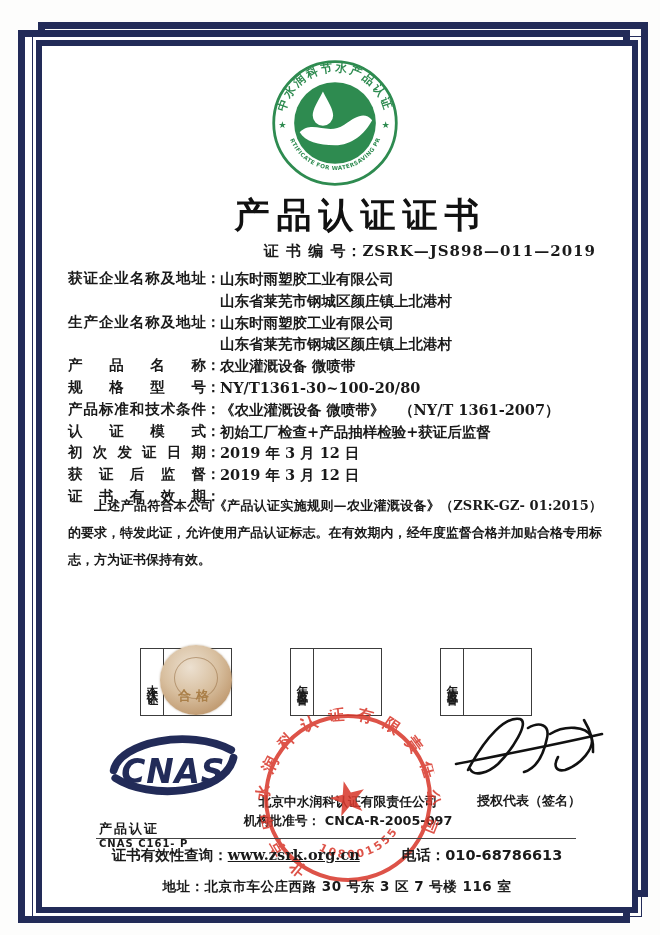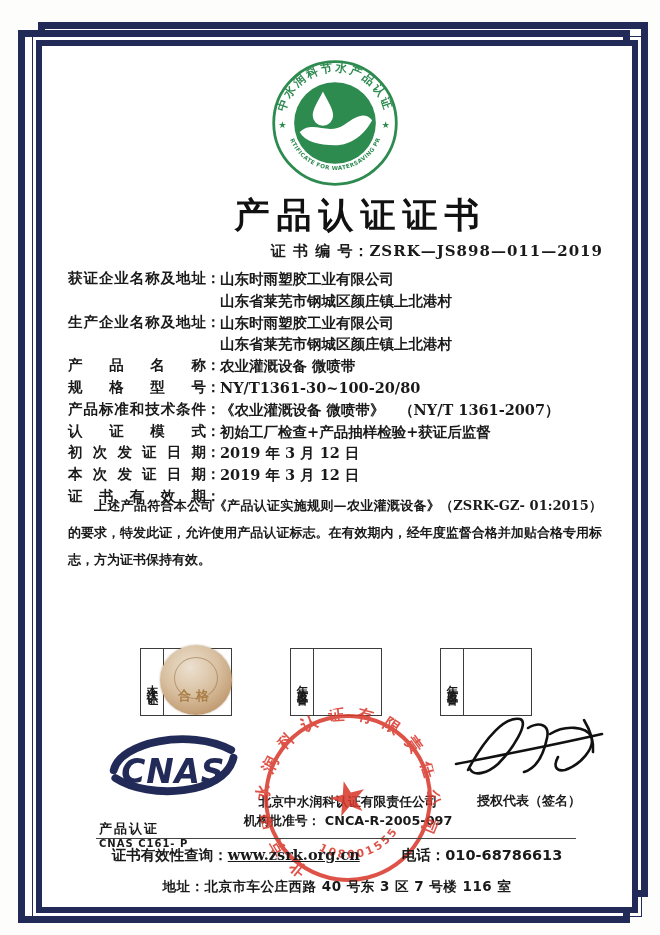--- a/index.html
+++ b/index.html
@@ -8,21 +8,21 @@
 
   
   .frame-a{position:absolute;top:22px;left:38px;right:12px;bottom:38px;border:7px solid #222b58;}
   .frame-b{position:absolute;top:30px;left:18px;right:30px;bottom:12px;border:7px solid #222b58;background:#fff;}
   .sheet{position:absolute;top:40px;left:36px;right:22px;bottom:22px;background:#fff;border:6px solid #222b58;outline:1px solid #222b58;outline-offset:3px;}
 
   .content{position:absolute;top:40px;left:36px;right:22px;bottom:22px;}
 
   .seal{position:absolute;left:234px;top:18px;width:130px;height:130px;}
   .title{position:absolute;top:152px;left:0;right:0;text-align:center;font-size:35px;font-weight:bold;letter-spacing:7px;color:#111;padding-left:47px;}
-  .certno{position:absolute;top:202px;right:35px;font-size:15px;font-weight:bold;letter-spacing:1px;font-family:"DejaVu Serif","Liberation Serif",serif;}
+  .certno{position:absolute;top:202px;right:42px;font-size:15px;font-weight:bold;letter-spacing:1px;font-family:"DejaVu Serif","Liberation Serif",serif;}
 
   .fields{position:absolute;top:228px;left:32px;right:20px;font-size:14.5px;line-height:21.8px;}
   .frow{display:flex;}
   .flabel{display:inline-block;width:138px;font-weight:bold;text-align:justify;text-align-last:justify;flex:none;}
   .fcolon{flex:none;font-weight:bold;width:14px;}
   .fval{font-family:"DejaVu Serif","Liberation Serif",serif;font-weight:600;white-space:nowrap;}
   .fval2{margin-left:152px;font-family:"DejaVu Serif","Liberation Serif",serif;font-weight:600;}
 
   .statement{position:absolute;top:452px;left:32px;width:534px;font-size:13px;line-height:27px;text-indent:2em;font-family:"DejaVu Serif","Liberation Serif",serif;font-weight:600;text-align:justify;}
 
@@ -115,21 +115,21 @@
         <span class="flabel">认证模式</span>
           <span class="fcolon">：</span>
         <span class="fval">初始工厂检查+产品抽样检验+获证后监督</span>
       </div>
       <div class="frow">
         <span class="flabel">初次发证日期</span>
           <span class="fcolon">：</span>
         <span class="fval">2019 年 3 月 12 日</span>
       </div>
       <div class="frow">
-        <span class="flabel">本次发证日期</span>
+        <span class="flabel">获证后监督</span>
           <span class="fcolon">：</span>
         <span class="fval">2019 年 3 月 12 日</span>
       </div>
       <div class="frow">
         <span class="flabel">证书有效期</span>
           <span class="fcolon">：</span>
       </div>
     </div>
 
     <div class="statement">上述产品符合本公司《产品认证实施规则—农业灌溉设备》（ZSRK-GZ- 01:2015）的要求，特发此证，允许使用产品认证标志。在有效期内，经年度监督合格并加贴合格专用标志，方为证书保持有效。</div>
@@ -187,16 +187,16 @@
         <path d="M106,26 C122,16 142,19 147,28 C152,40 136,57 121,62 C112,64 109,58 114,49"></path>
         <path d="M140,12 C146,22 150,34 149,44"></path>
       </g>
     </svg>
     <div class="sig-label">授权代表（签名）</div>
 
     <div class="fdivider"></div>
     <div class="frow2">
       <span>证书有效性查询：</span><span class="url">www.zsrk.org.cn</span><span class="gap"></span><span>电话：</span><span>010-68786613</span>
     </div>
-    <div class="address">地址：北京市车公庄西路 40 号东 3 区 7 号楼 116 室</div>
+    <div class="address">地址：北京市车公庄西路 30 号东 3 区 7 号楼 116 室</div>
 
   </div>
 </div>
 
 </body></html>

